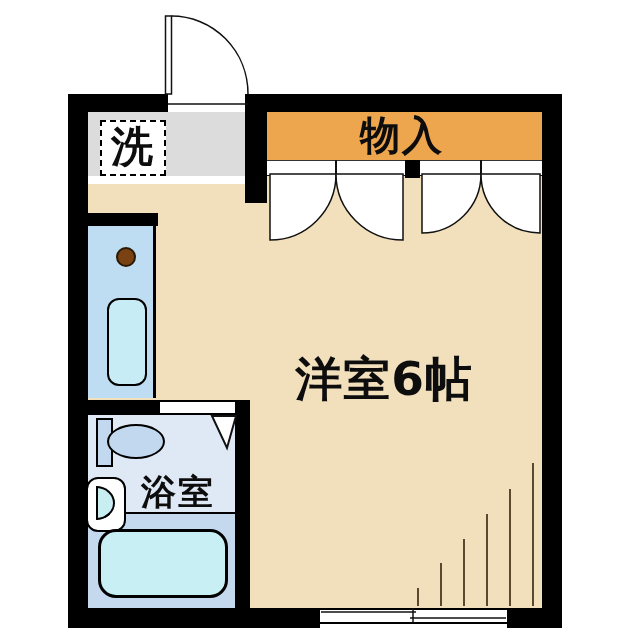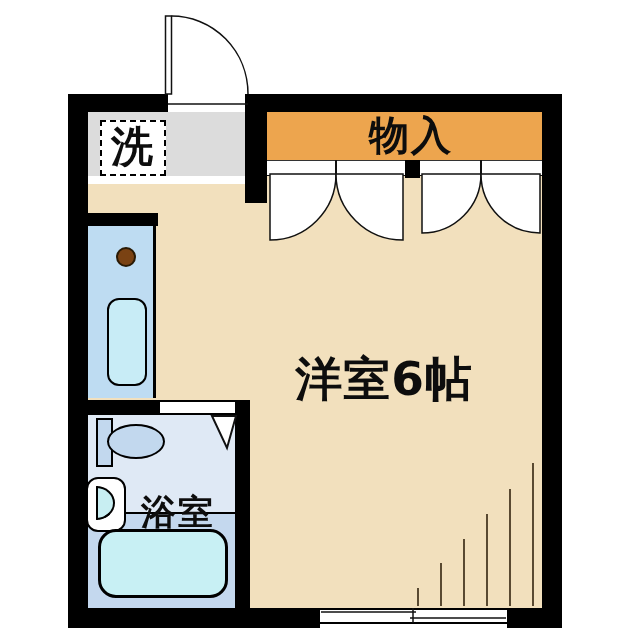--- a/index.html
+++ b/index.html
@@ -83,17 +83,17 @@
     <line x1="487" y1="606" x2="487" y2="514" stroke="#33240e" stroke-width="1.6"></line>
     <line x1="510" y1="606" x2="510" y2="489" stroke="#33240e" stroke-width="1.6"></line>
     <line x1="533" y1="606" x2="533" y2="463" stroke="#33240e" stroke-width="1.6"></line>
 
     <line x1="321" y1="612" x2="416" y2="612" stroke="#111" stroke-width="1.5"></line>
     <line x1="410" y1="618" x2="506" y2="618" stroke="#111" stroke-width="1.5"></line>
     <line x1="413" y1="608" x2="413" y2="623" stroke="#111" stroke-width="1.5"></line>
   </svg>
 
   <div class="label lbl-laundry" style="left:132px;top:147px;">洗</div>
-  <div class="label lbl-storage" style="left:411px;top:135px;">物入</div>
+  <div class="label lbl-storage" style="left:402px;top:135px;">物入</div>
   <div class="label lbl-room" style="left:384px;top:378px;">洋室6帖</div>
-  <div class="label lbl-bath" style="left:178px;top:512px;text-align:right;">浴室</div>
+  <div class="label lbl-bath" style="left:178px;top:492px;text-align:right;">浴室</div>
 
 </div>
 
 </body></html>

